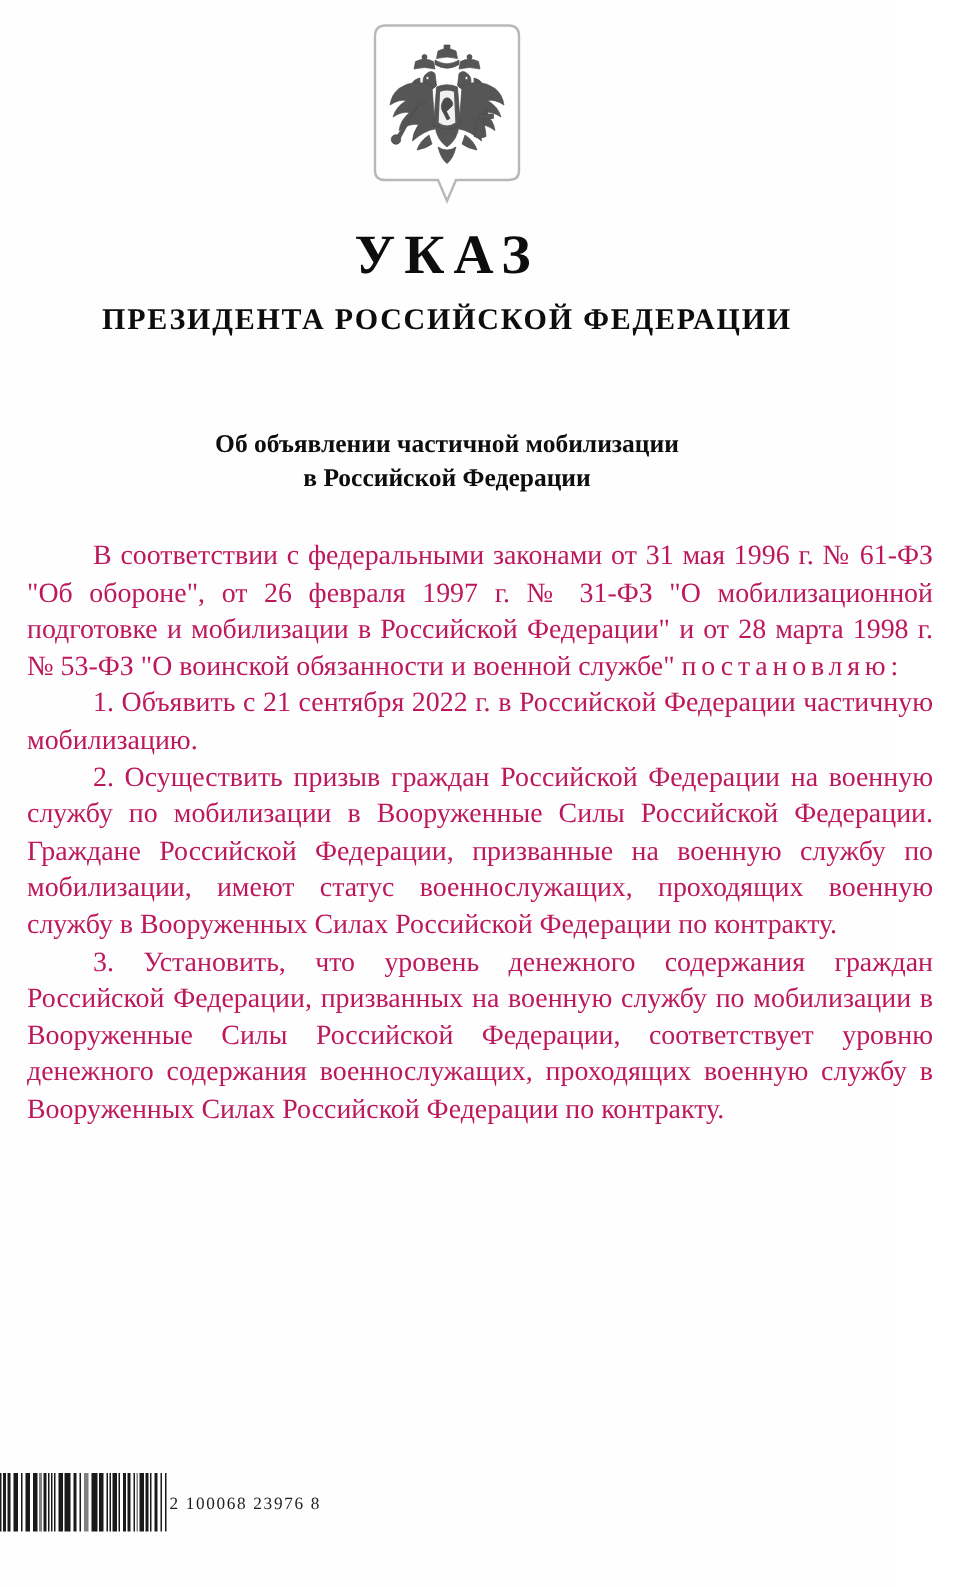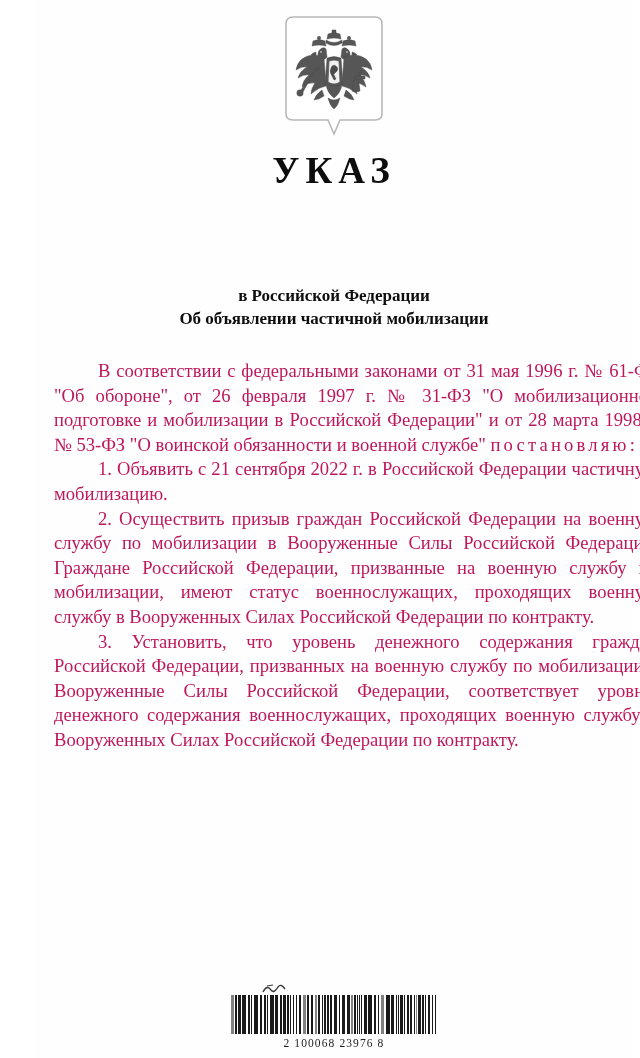--- a/index.html
+++ b/index.html
@@ -15,21 +15,20 @@
     color: #111111;
     overflow: hidden;
   }
 
   .page {
     position: absolute;
     left: 0; top: 0;
     width: 596px;
     height: 1058px;
     background: #fefefe;
-    margin-left: 36px;
   }
 
   
   .emblem-wrap {
     position: absolute;
     left: 0; right: 0;
     top: 14px;
     display: flex;
     justify-content: center;
   }
@@ -99,21 +98,21 @@
   .spaced {
     letter-spacing: 3.2px;
   }
 
   
   .barcode-block {
     position: absolute;
     left: 0; right: 0;
     top: 982px;
     display: flex;
-    flex-direction: column;
+    flex-direction: row;
     align-items: center;
   }
   .barcode-mark {
     width: 26px;
     height: 12px;
     margin-left: -120px;
     margin-bottom: 1px;
   }
   .barcode-bars {
     display: flex;
@@ -186,25 +185,26 @@
           <path d="M40 76 q-6 4 -8 10 q6 -1 10 -4 z"></path>
           <path d="M64 76 q6 4 8 10 q-6 -1 -10 -4 z"></path>
           <path d="M46 84 q6 4 12 0 q-2 8 -6 11 q-4 -3 -6 -11 z"></path>
         </g>
       </svg>
     </div>
   </div>
 
   <div class="title-block">
     <div class="doc-title">УКАЗ</div>
+    <div class="doc-subtitle">ПРЕЗИДЕНТА РОССИЙСКОЙ ФЕДЕРАЦИИ</div>
   </div>
 
   <div class="heading-block">
+    <div class="heading-line">Об объявлении частичной мобилизации</div>
     <div class="heading-line">в Российской Федерации</div>
-    <div class="heading-line">Об объявлении частичной мобилизации</div>
   </div>
 
   <div class="body-block">
     <p class="para"><span>В соответствии с федеральными законами от 31 мая 1996 г. № 61-ФЗ "Об обороне", от 26 февраля 1997 г. № 31-ФЗ "О мобилизационной подготовке и мобилизации в Российской Федерации" и от 28 марта 1998 г. № 53-ФЗ "О воинской обязанности и военной службе" </span><span class="spaced">постановляю:</span></p>
     <p class="para">1. Объявить с 21 сентября 2022 г. в Российской Федерации частичную мобилизацию.</p>
     <p class="para">2. Осуществить призыв граждан Российской Федерации на военную службу по мобилизации в Вооруженные Силы Российской Федерации. Граждане Российской Федерации, призванные на военную службу по мобилизации, имеют статус военнослужащих, проходящих военную службу в Вооруженных Силах Российской Федерации по контракту.</p>
     <p class="para">3. Установить, что уровень денежного содержания граждан Российской Федерации, призванных на военную службу по мобилизации в Вооруженные Силы Российской Федерации, соответствует уровню денежного содержания военнослужащих, проходящих военную службу в Вооруженных Силах Российской Федерации по контракту.</p>
   </div>
 
   <div class="barcode-block">

